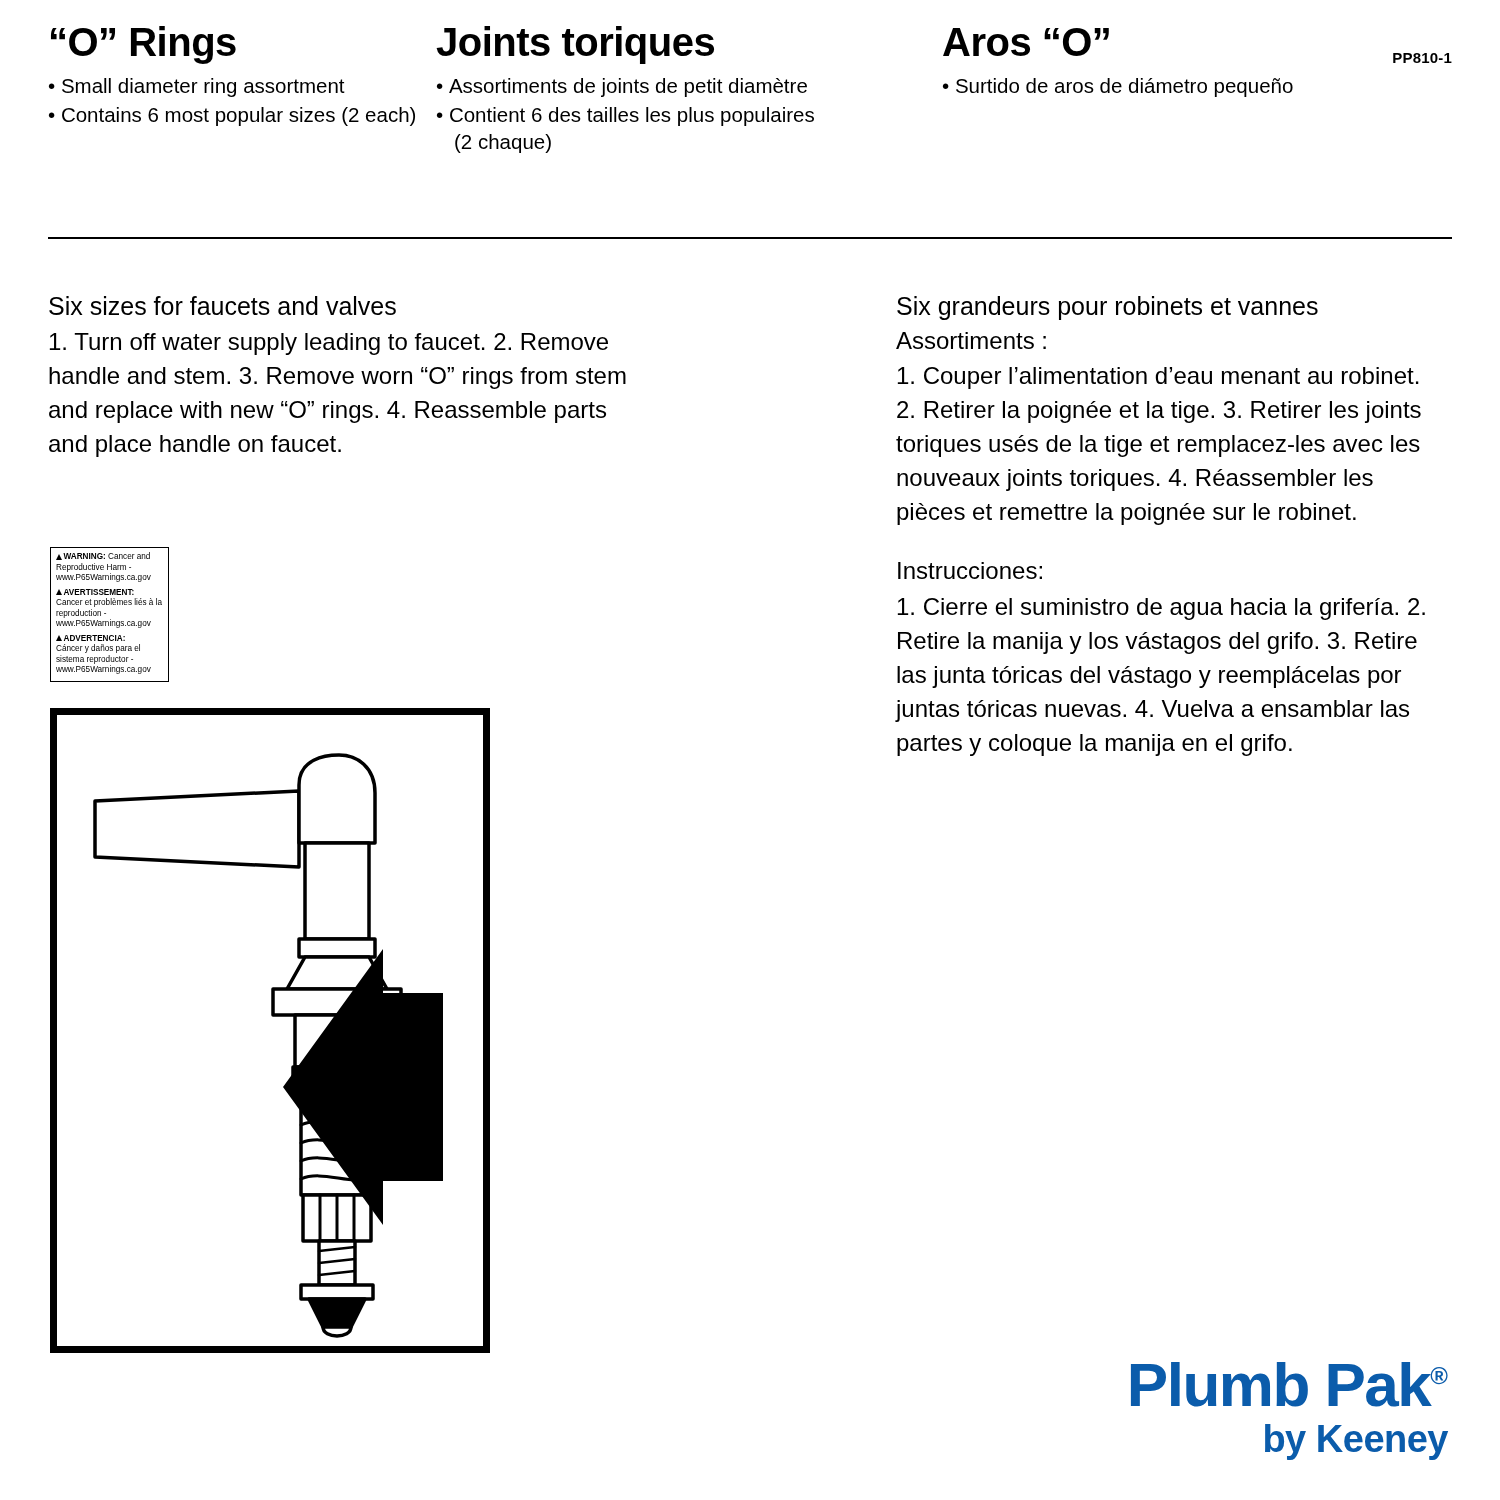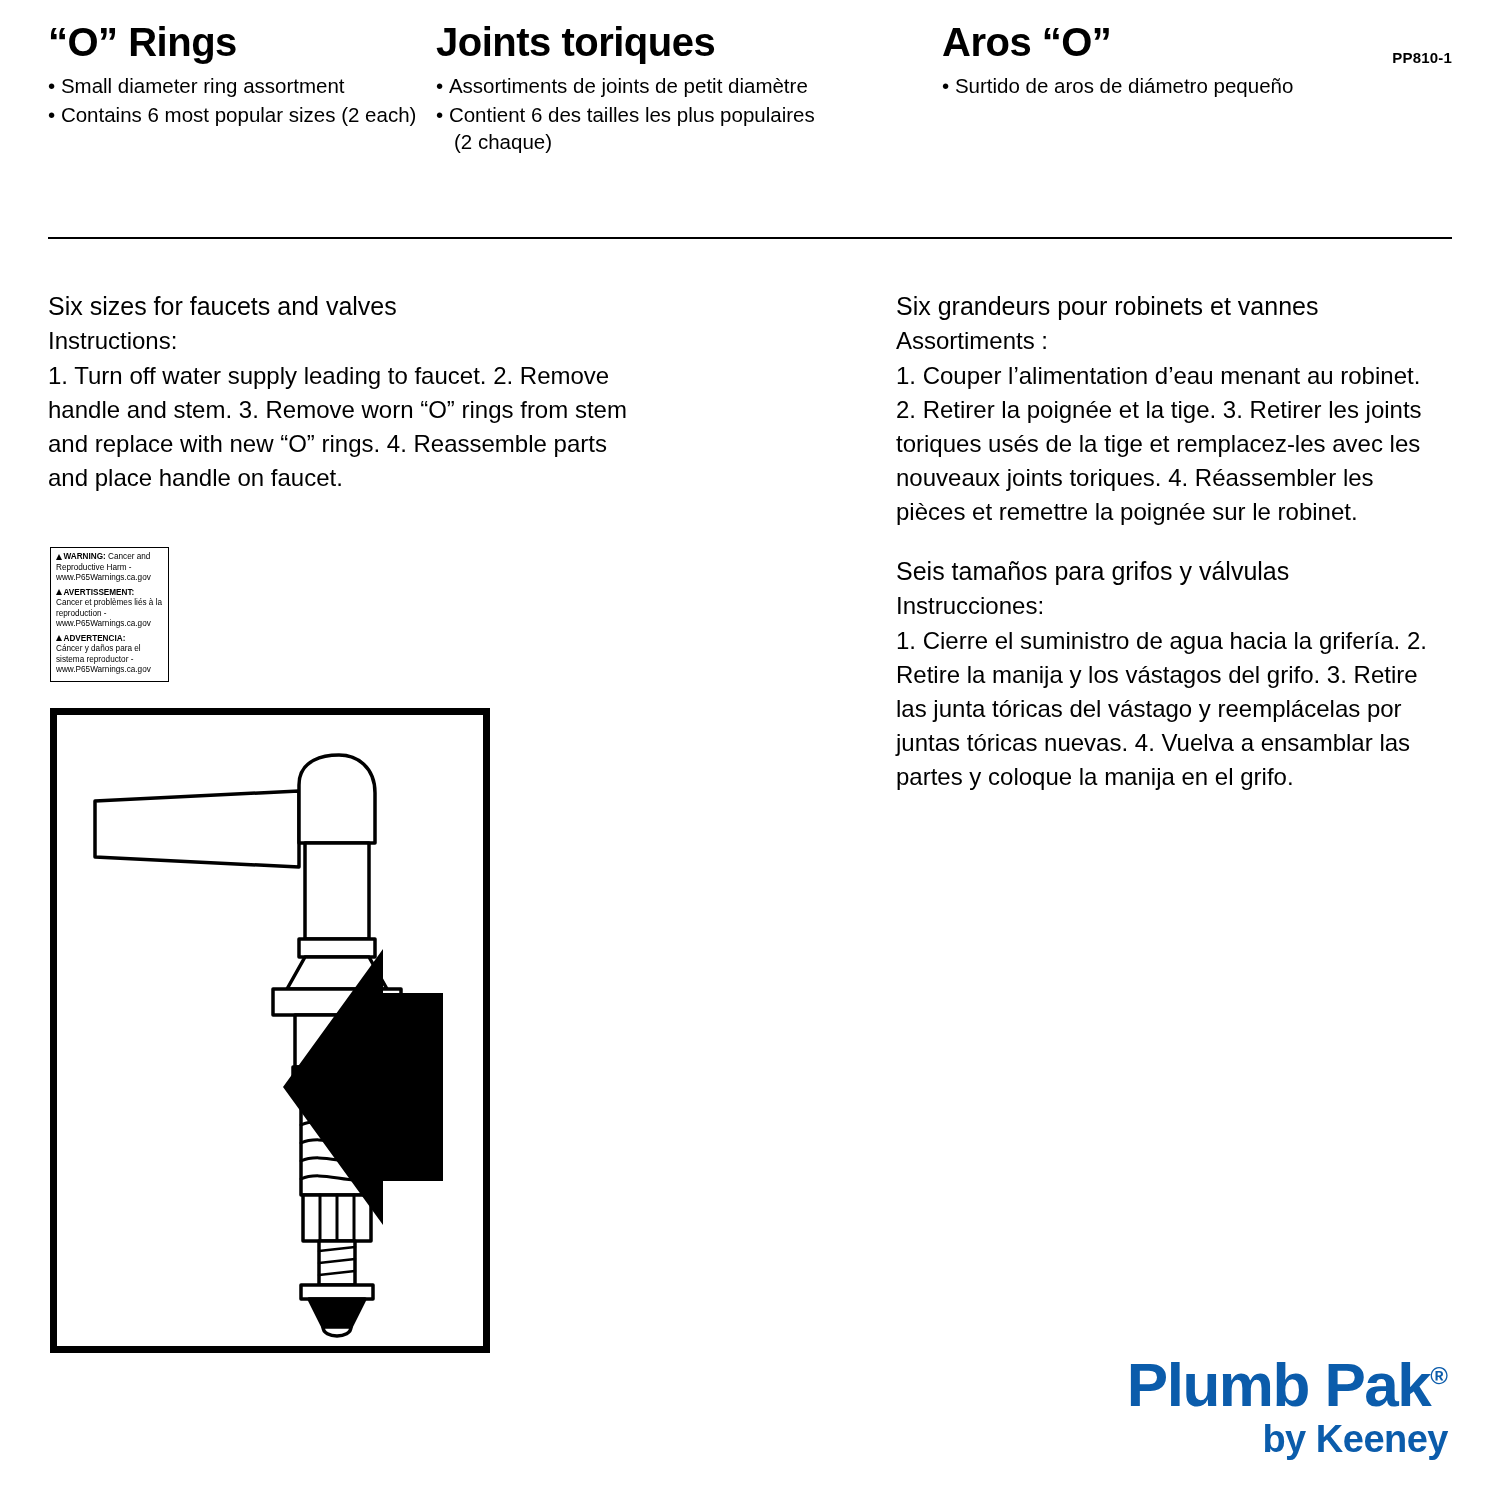--- a/index.html
+++ b/index.html
@@ -213,30 +213,28 @@
       </ul>
     </div>
 
     <div class="partno">PP810-1</div>
   </div>
 
   <div class="divider"></div>
 
   <div class="body-left">
     <div class="sec-head">Six sizes for faucets and valves</div>
-    <div class="sec-sub">Instructions:</div>
     <div class="sec-para">1. Turn off water supply leading to faucet. 2. Remove handle and stem. 3. Remove worn “O” rings from stem and replace with new “O” rings. 4. Reassemble parts and place handle on faucet.</div>
   </div>
 
   <div class="body-right">
     <div class="sec-head">Six grandeurs pour robinets et vannes</div>
     <div class="sec-sub">Assortiments :</div>
     <div class="sec-para">1.  Couper l’alimentation d’eau menant au robinet. 2. Retirer la poignée et la tige. 3. Retirer les joints toriques usés de la tige et remplacez-les avec les nouveaux joints toriques. 4. Réassembler les pièces et remettre la poignée sur le robinet.</div>
     <div class="gap"></div>
-    <div class="sec-head">Seis tamaños para grifos y válvulas</div>
     <div class="sec-sub">Instrucciones:</div>
     <div class="sec-para">1. Cierre el suministro de agua hacia la grifería. 2. Retire la manija y los vástagos del grifo. 3. Retire las junta tóricas del vástago y reemplácelas por juntas tóricas nuevas. 4. Vuelva a ensamblar las partes y coloque la manija en el grifo.</div>
   </div>
 
   <div class="warning-box">
     <p><span class="tri"></span><span class="wb-label">WARNING:</span><span> Cancer and Reproductive Harm - www.P65Warnings.ca.gov</span></p>
     <p><span class="tri"></span><span class="wb-label">AVERTISSEMENT:</span><br><span>Cancer et problèmes liés à la reproduction - www.P65Warnings.ca.gov</span></p>
     <p><span class="tri"></span><span class="wb-label">ADVERTENCIA:</span><br><span>Cáncer y daños para el sistema reproductor - www.P65Warnings.ca.gov</span></p>
   </div>
 

